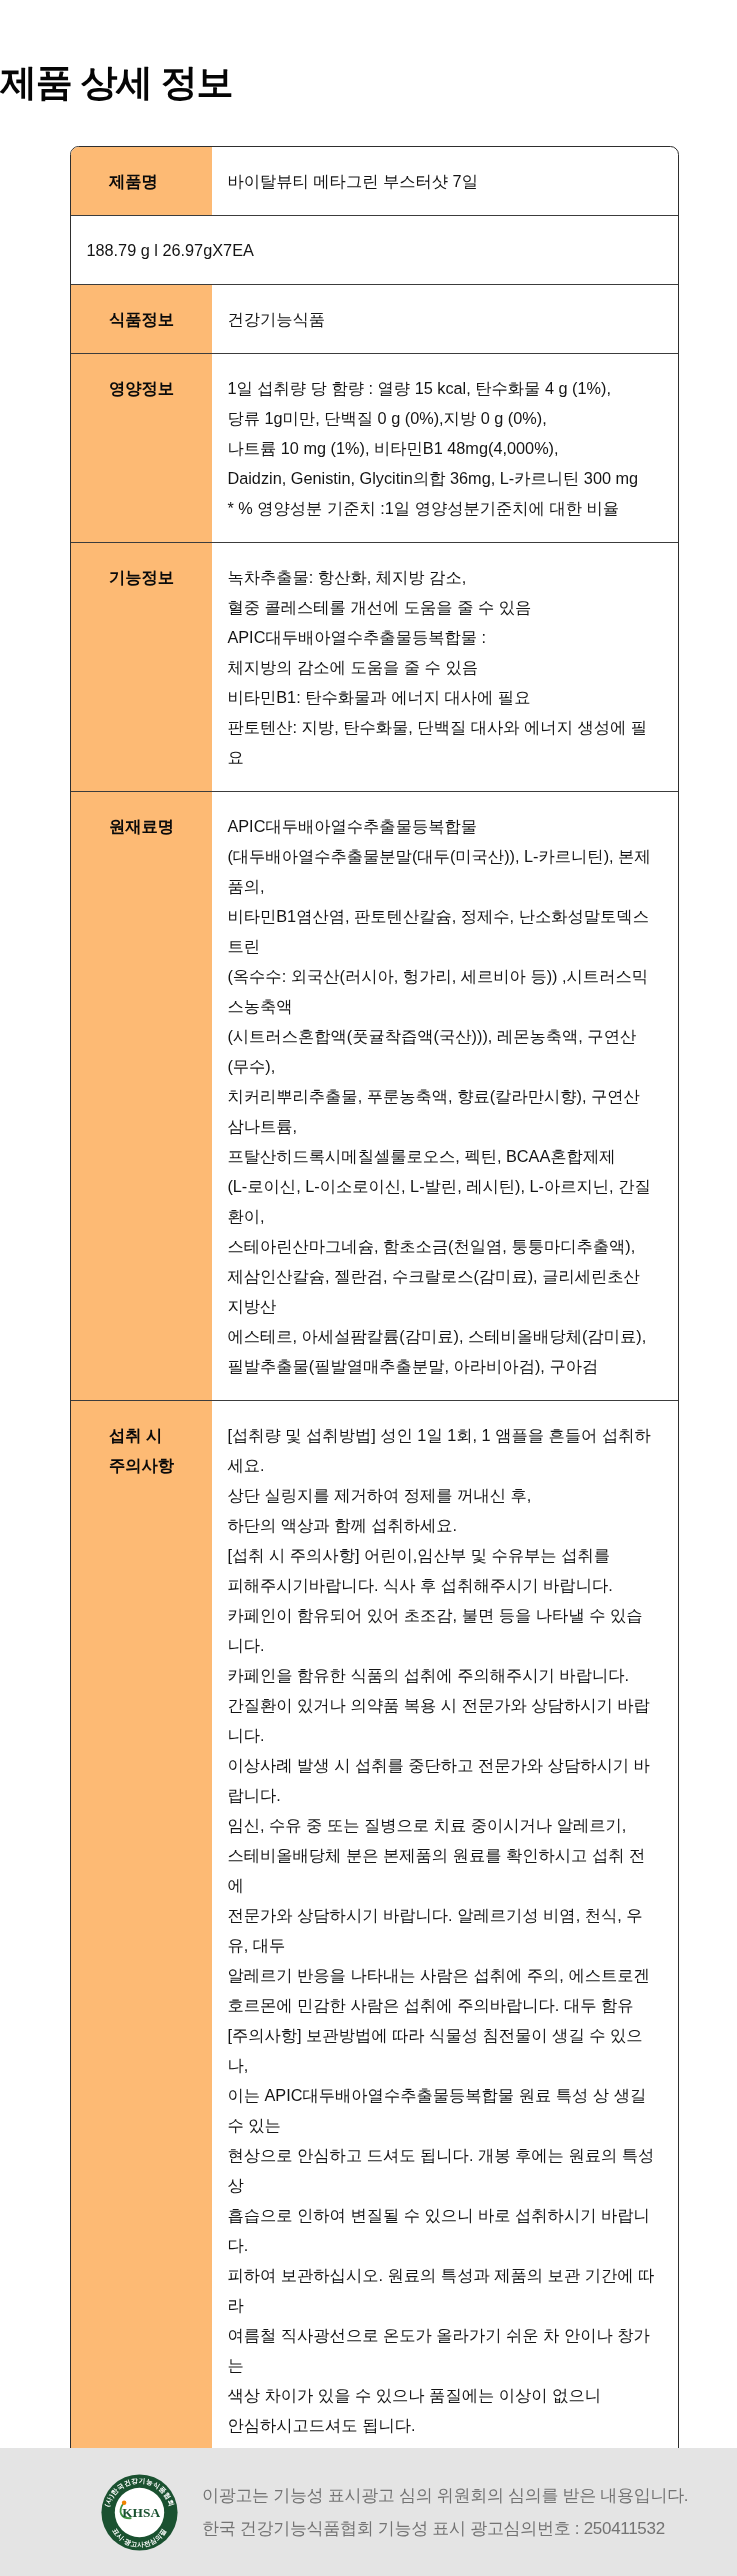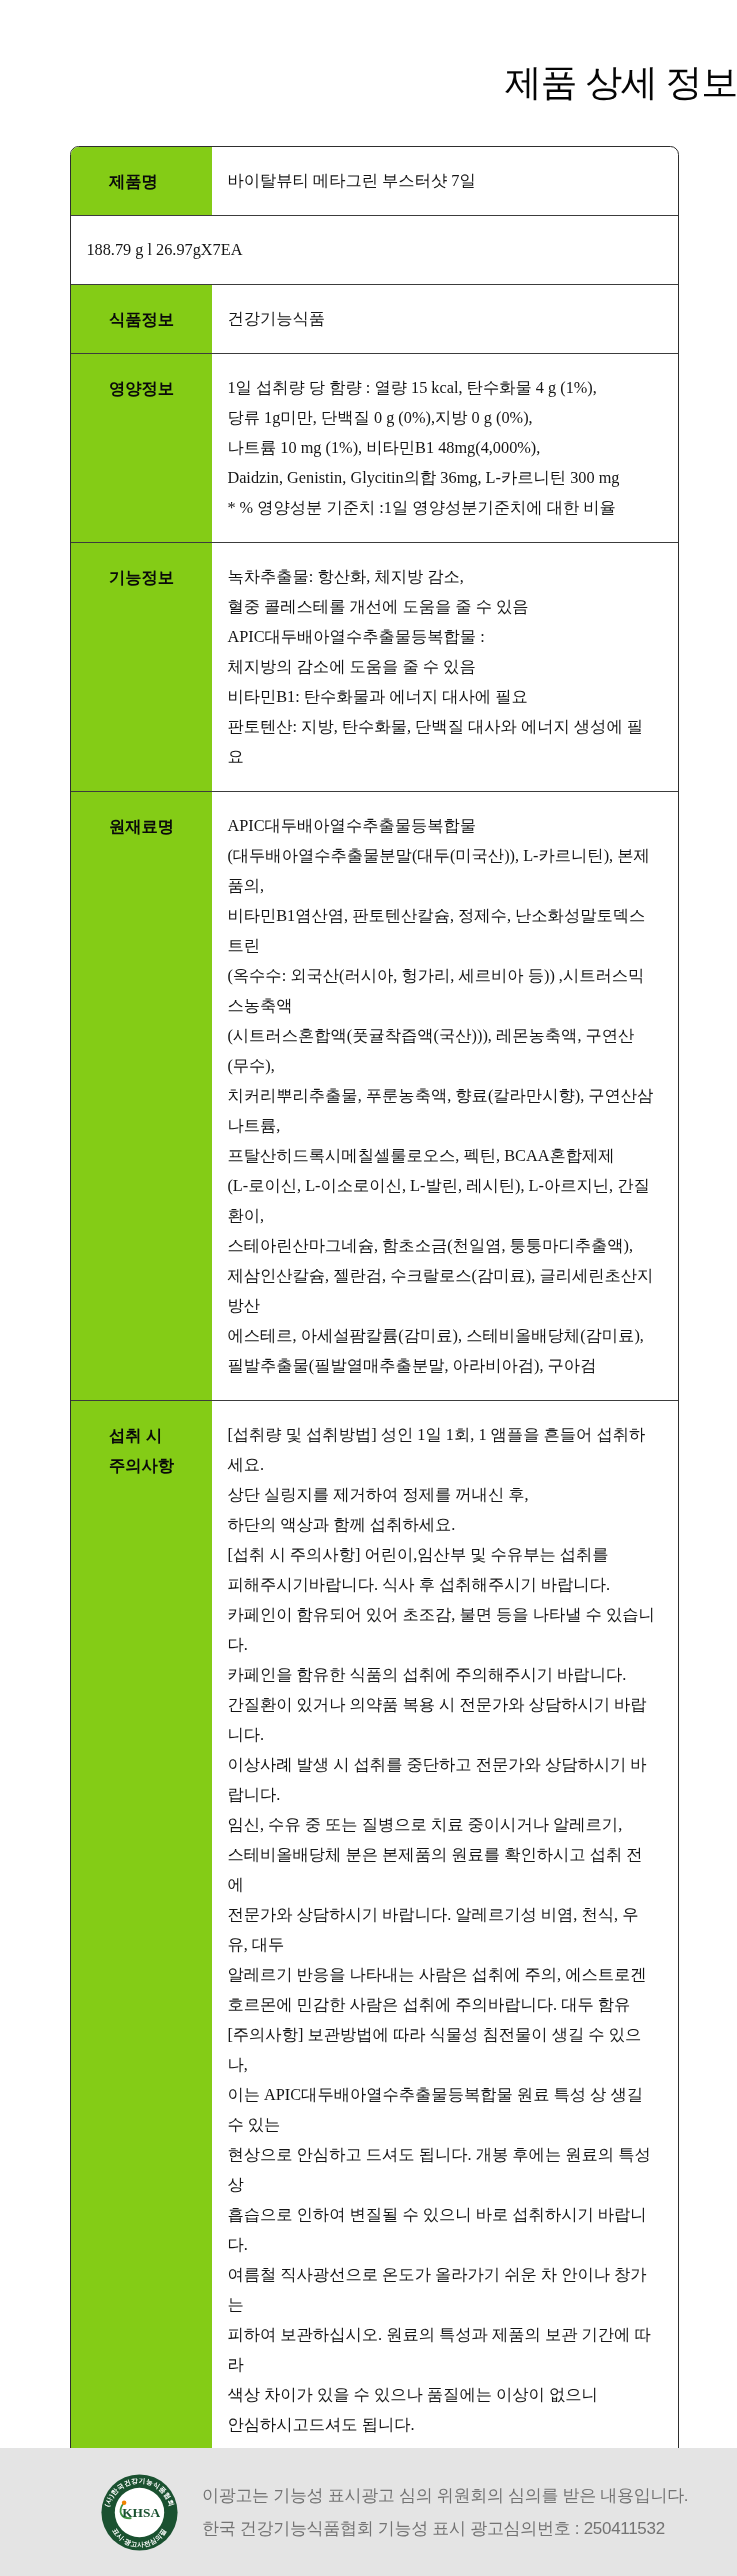--- a/index.html
+++ b/index.html
@@ -8,54 +8,52 @@
     position: relative;
     width: 737px;
     height: 2576px;
     background: #ffffff;
     font-family: "Liberation Sans", "DejaVu Sans", sans-serif;
     color: #111111;
     overflow: hidden;
   }
   .page-title {
     margin-top: 58px;
-    text-align: right;
+    text-align: left;
     font-size: 37px;
-    font-weight: 400;
+    font-weight: 700;
     letter-spacing: -1.3px;
     color: #050505;
-    margin-left: 28px;
   }
   .detail-table {
     width: 609px;
     margin: 38px 0 0 70px;
     border: 1.7px solid #2e2e2e;
     border-radius: 8.6px;
     overflow: hidden;
     background: #ffffff;
   }
   .row { display: flex; }
   .row + .row { border-top: 1.3px solid #3c3c3c; }
   .label-cell {
     flex: 0 0 141px;
-    background: #84cc16;
+    background: #fdba74;
     padding: 19px 6.9px 19px 38px;
     font-size: 16.3px;
     font-weight: 700;
     line-height: 30px;
     white-space: pre-line;
     color: #0a0a0a;
   }
   .value-cell {
     flex: 1;
     padding: 19px 22px 19px 15.4px;
     font-size: 16.3px;
     line-height: 30px;
     color: #141414;
-    font-family: Liberation Serif, serif;
   }
   .line { min-height: 30px; }
   .footer {
     position: absolute;
     left: 0; right: 0; bottom: 0;
     height: 128px;
     background: #e4e4e4;
     display: flex;
     align-items: center;
     padding-left: 99px;
@@ -144,22 +142,22 @@
         <div class="line">이상사례 발생 시 섭취를 중단하고 전문가와 상담하시기 바랍니다.</div>
         <div class="line">임신, 수유 중 또는 질병으로 치료 중이시거나 알레르기,</div>
         <div class="line">스테비올배당체 분은 본제품의 원료를 확인하시고 섭취 전에</div>
         <div class="line">전문가와 상담하시기 바랍니다. 알레르기성 비염, 천식, 우유, 대두</div>
         <div class="line">알레르기 반응을 나타내는 사람은 섭취에 주의, 에스트로겐</div>
         <div class="line">호르몬에 민감한 사람은 섭취에 주의바랍니다. 대두 함유</div>
         <div class="line">[주의사항] 보관방법에 따라 식물성 침전물이 생길 수 있으나,</div>
         <div class="line">이는 APIC대두배아열수추출물등복합물 원료 특성 상 생길 수 있는</div>
         <div class="line">현상으로 안심하고 드셔도 됩니다. 개봉 후에는 원료의 특성상</div>
         <div class="line">흡습으로 인하여 변질될 수 있으니 바로 섭취하시기 바랍니다.</div>
+        <div class="line">피하여 보관하십시오. 원료의 특성과 제품의 보관 기간에 따라</div>
         <div class="line">여름철 직사광선으로 온도가 올라가기 쉬운 차 안이나 창가는</div>
-        <div class="line">피하여 보관하십시오. 원료의 특성과 제품의 보관 기간에 따라</div>
         <div class="line">색상 차이가 있을 수 있으나 품질에는 이상이 없으니</div>
         <div class="line">안심하시고드셔도 됩니다.</div>
       </div>
   </div>
   <div class="row">
     <div class="label-cell">보관방법</div>
     <div class="value-cell">
         <div class="line">직사광선 및 고온다습한 곳을 피하여 서늘한 장소에</div>
         <div class="line">보관하시고 개봉 후에는 바로 드시기 바랍니다.(살균제품)</div>
       </div>

